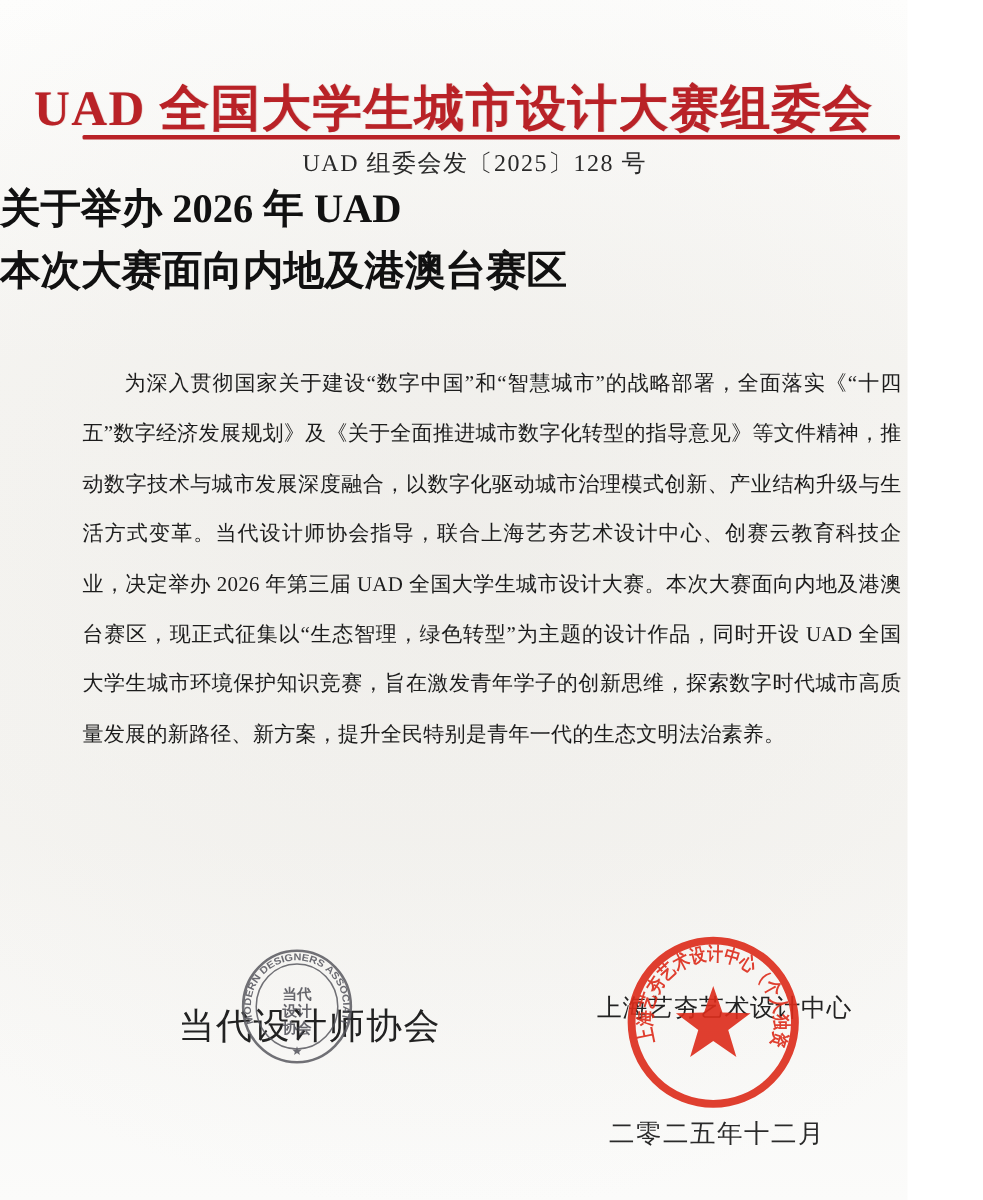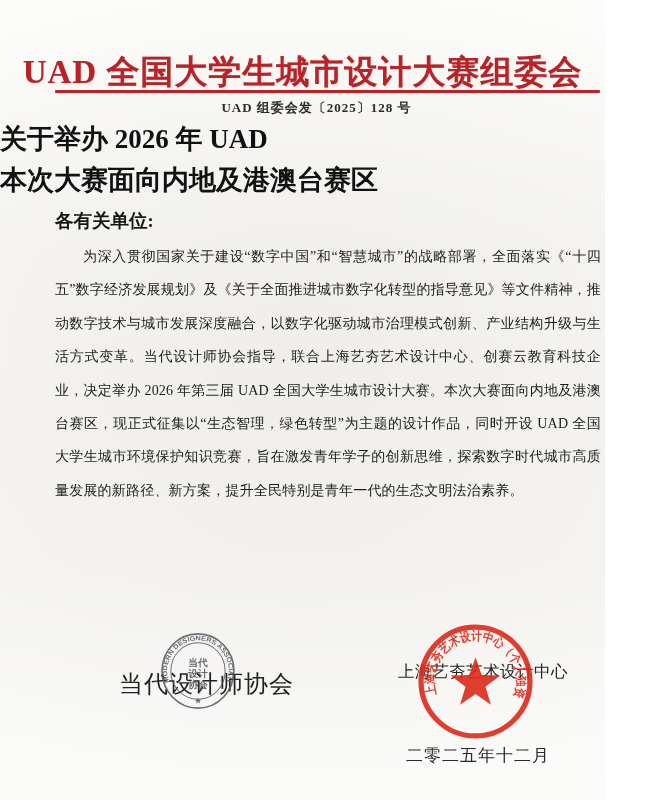--- a/index.html
+++ b/index.html
@@ -35,22 +35,22 @@
     position: absolute;
     top: 90px; left: 55px;
     width: 545px; height: 3px;
     background: #b92227;
     border-radius: 1px;
   }
   .doc-number {
     position: absolute;
     top: 99px; left: 0; right: 0;
     text-align: center;
-    font-size: 13px;
-    font-weight: 700;
+    font-size: 16px;
+    font-weight: 400;
     letter-spacing: 1px;
     color: #2a2a2a;
     padding-left: 28px;
   }
 
   
   .notice-title {
     position: absolute;
     top: 119px; left: 0; right: 0;
     text-align: left;
@@ -130,21 +130,20 @@
 
   <div class="org-name">UAD 全国大学生城市设计大赛组委会</div>
   <div class="red-rule"></div>
   <div class="doc-number">UAD 组委会发〔2025〕128 号</div>
 
   <div class="notice-title">
     <div>关于举办 2026 年 UAD</div>
     <div>本次大赛面向内地及港澳台赛区</div>
   </div>
 
-  <div class="salutation">各有关单位:</div>
 
   <div class="body-text">为深入贯彻国家关于建设“数字中国”和“智慧城市”的战略部署，全面落实《“十四五”数字经济发展规划》及《关于全面推进城市数字化转型的指导意见》等文件精神，推动数字技术与城市发展深度融合，以数字化驱动城市治理模式创新、产业结构升级与生活方式变革。当代设计师协会指导，联合上海艺夯艺术设计中心、创赛云教育科技企业，决定举办 2026 年第三届 UAD 全国大学生城市设计大赛。本次大赛面向内地及港澳台赛区，现正式征集以“生态智理，绿色转型”为主题的设计作品，同时开设 UAD 全国大学生城市环境保护知识竞赛，旨在激发青年学子的创新思维，探索数字时代城市高质量发展的新路径、新方案，提升全民特别是青年一代的生态文明法治素养。</div>
 
   <div class="sign-left-name">当代设计师协会</div>
   <div class="sign-right-name">上海艺夯艺术设计中心</div>
   <div class="date-line">二零二五年十二月</div>
 
   <div class="seal-left">
     <svg viewBox="0 0 76 78" xmlns="http://www.w3.org/2000/svg">
       <ellipse cx="38" cy="39" rx="35" ry="36.2" fill="none" stroke="#53535a" stroke-width="1.7"></ellipse>

